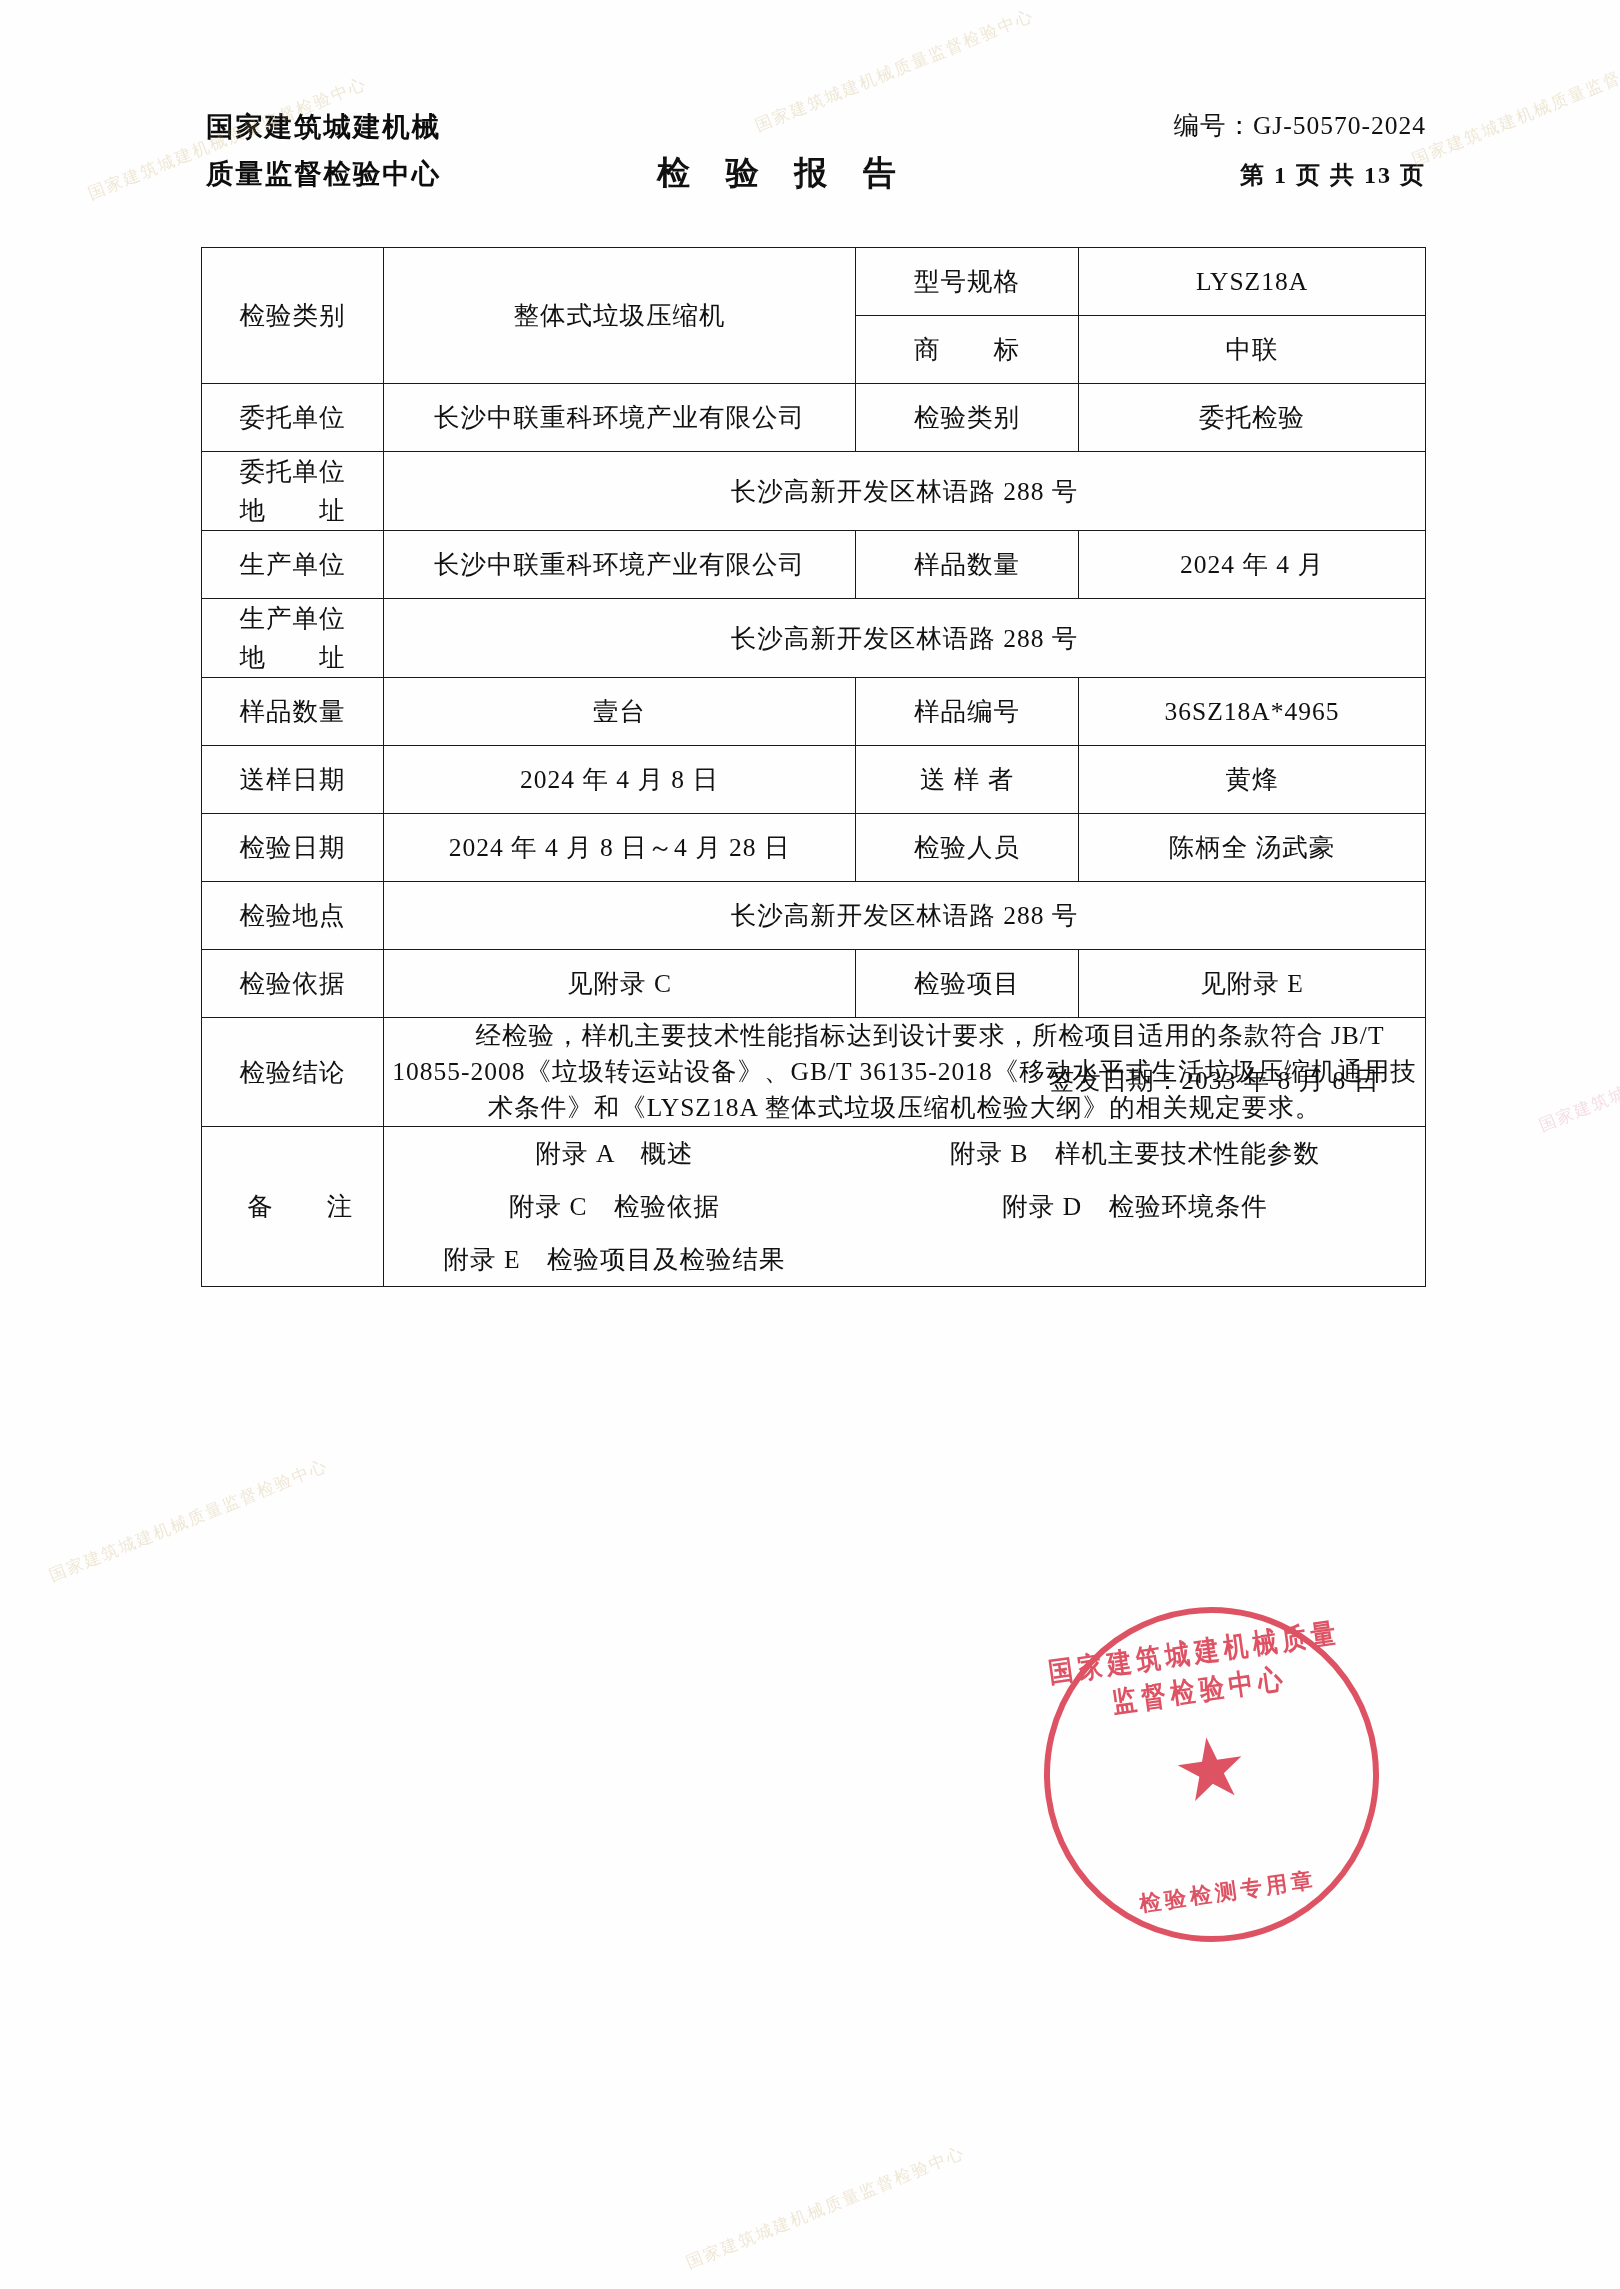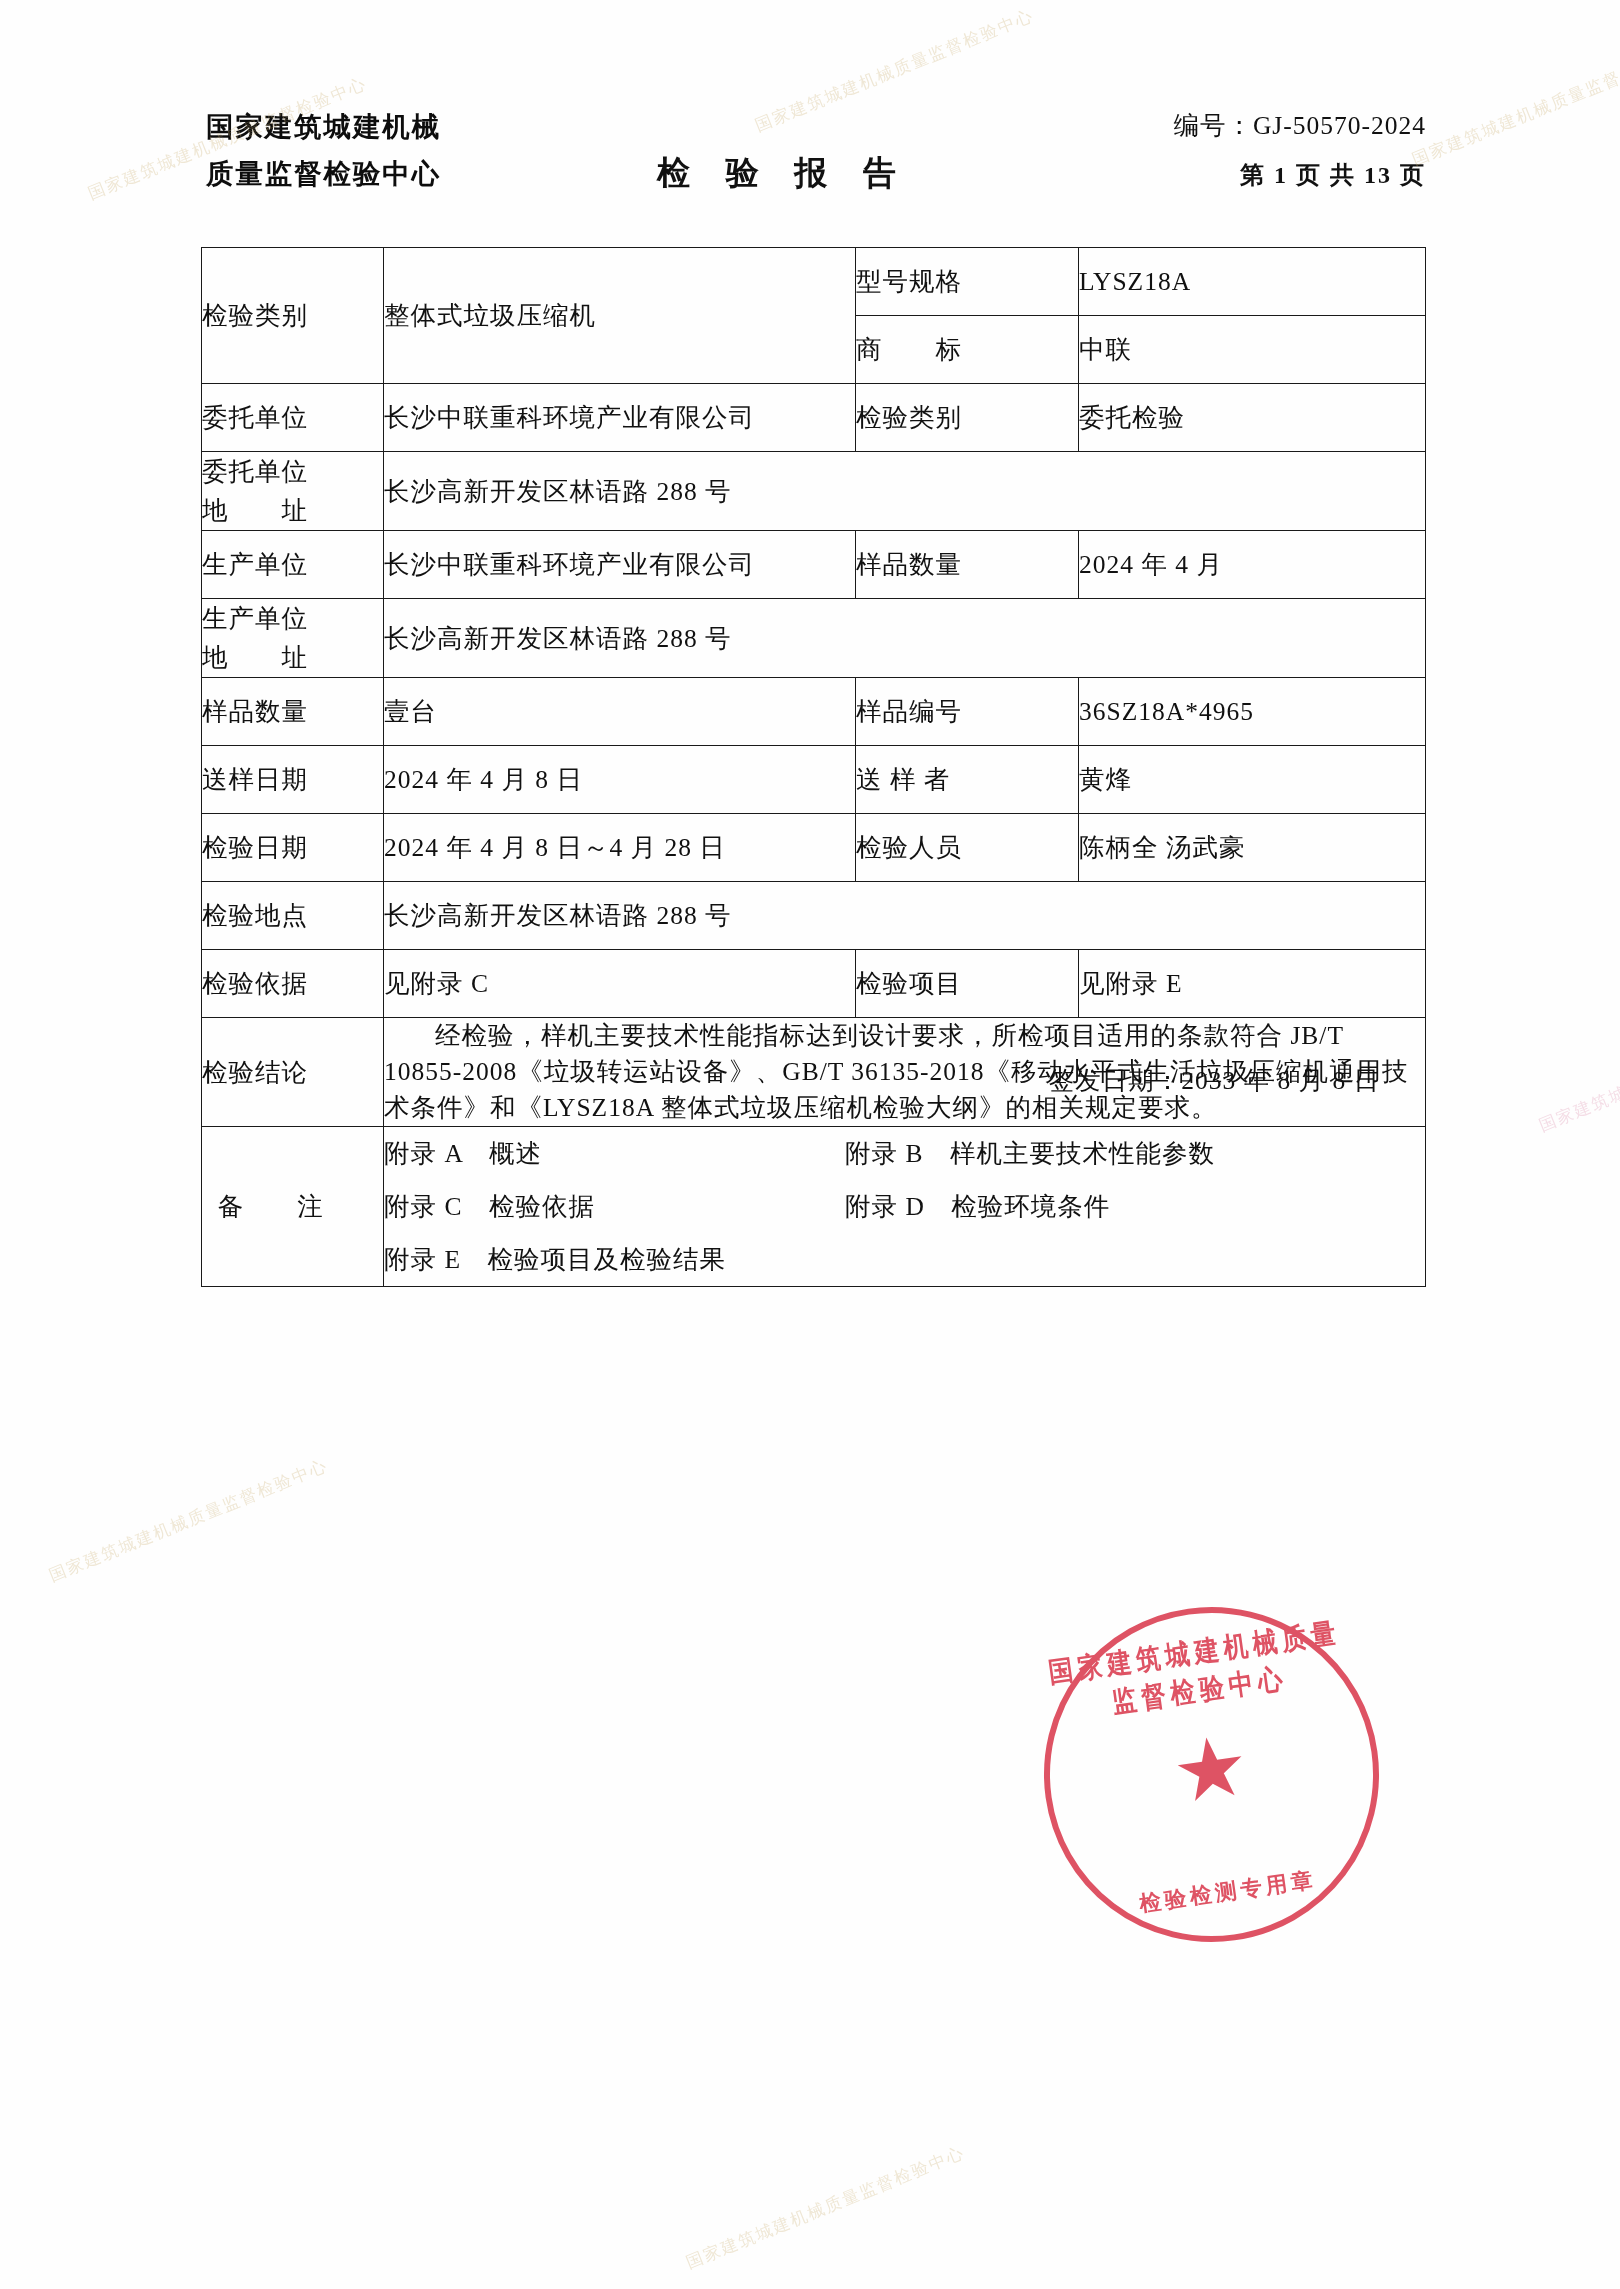--- a/index.html
+++ b/index.html
@@ -76,21 +76,21 @@
     top: 247px;
     width: 1225px;
     border-collapse: collapse;
     table-layout: fixed;
   }
   table.main td {
     border: 1.6px solid #1a1a1a;
     font-size: 25.5px;
     padding: 0;
     vertical-align: middle;
-    text-align: left;
+    text-align: center;
     height: 67px;
     letter-spacing: 1px;
   }
   .lbl {
     width: 182px;
     font-weight: normal;
   }
   .twoline {
     line-height: 39px;
   }

